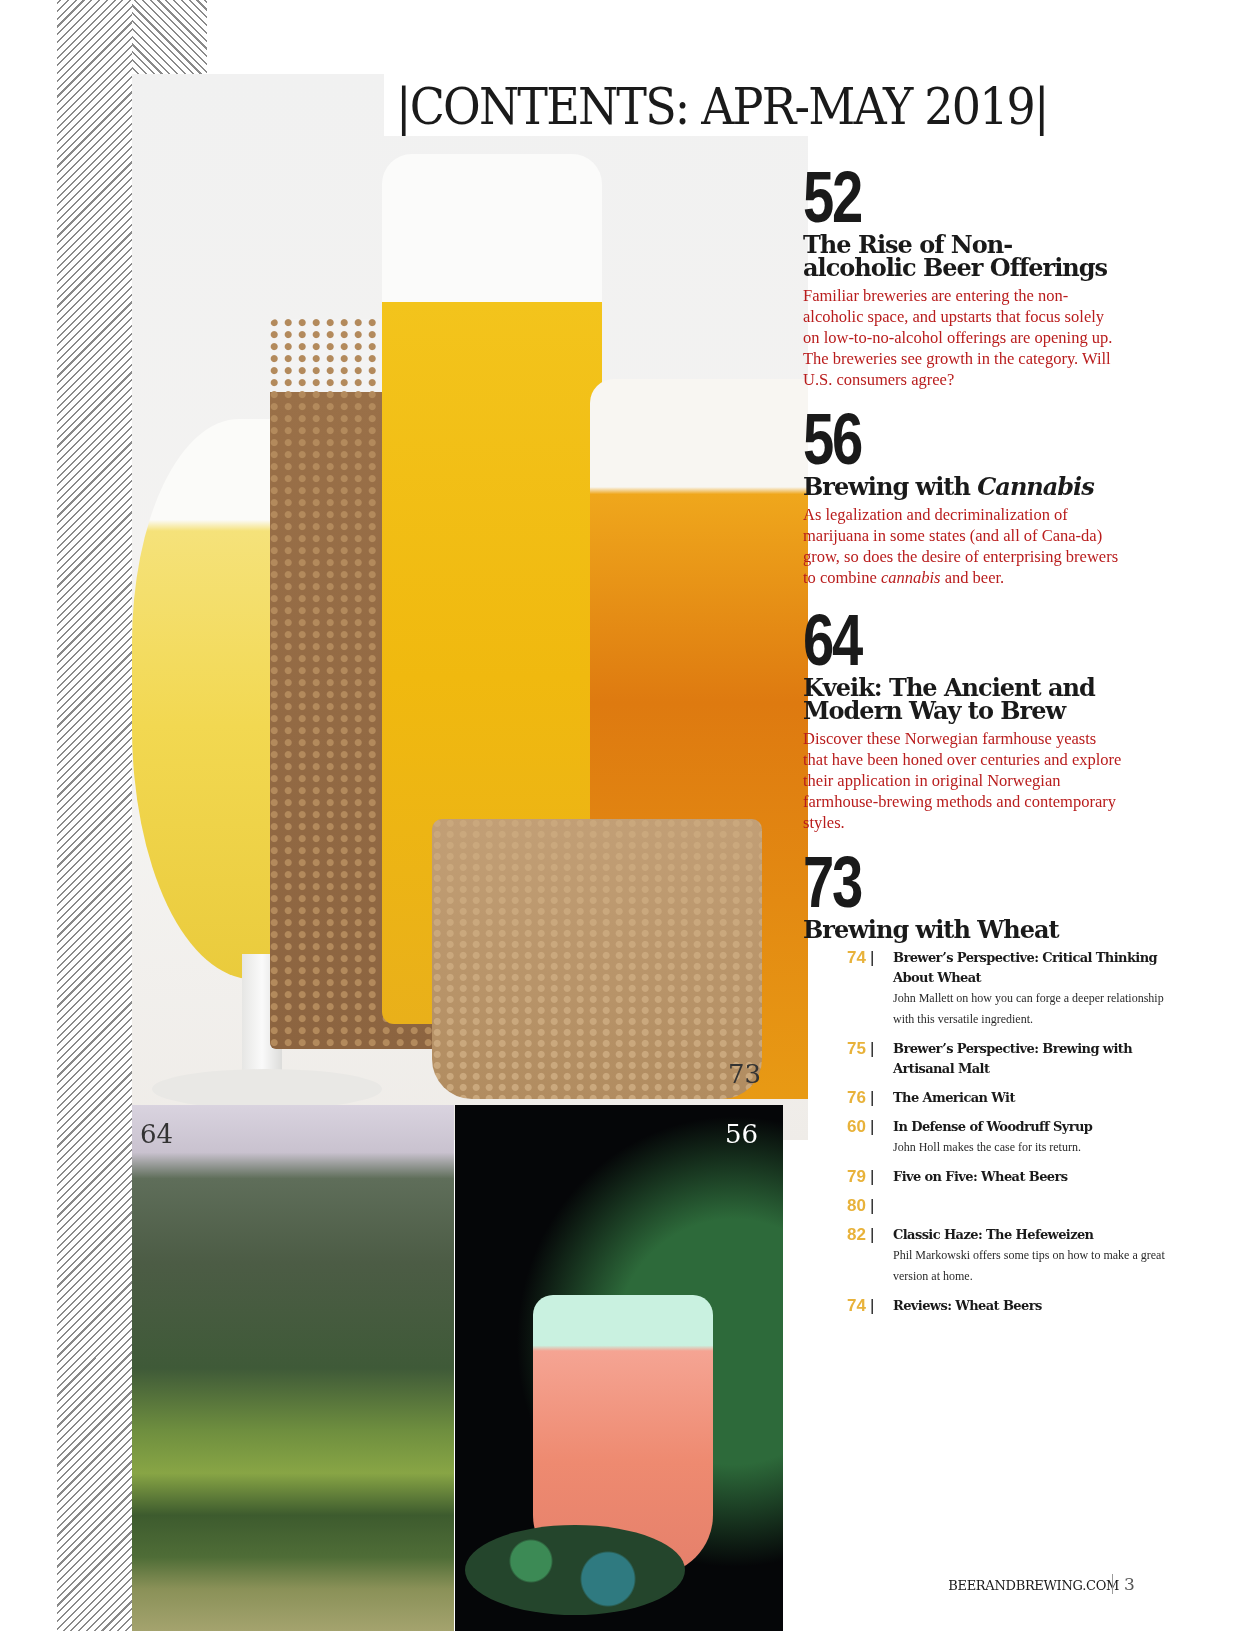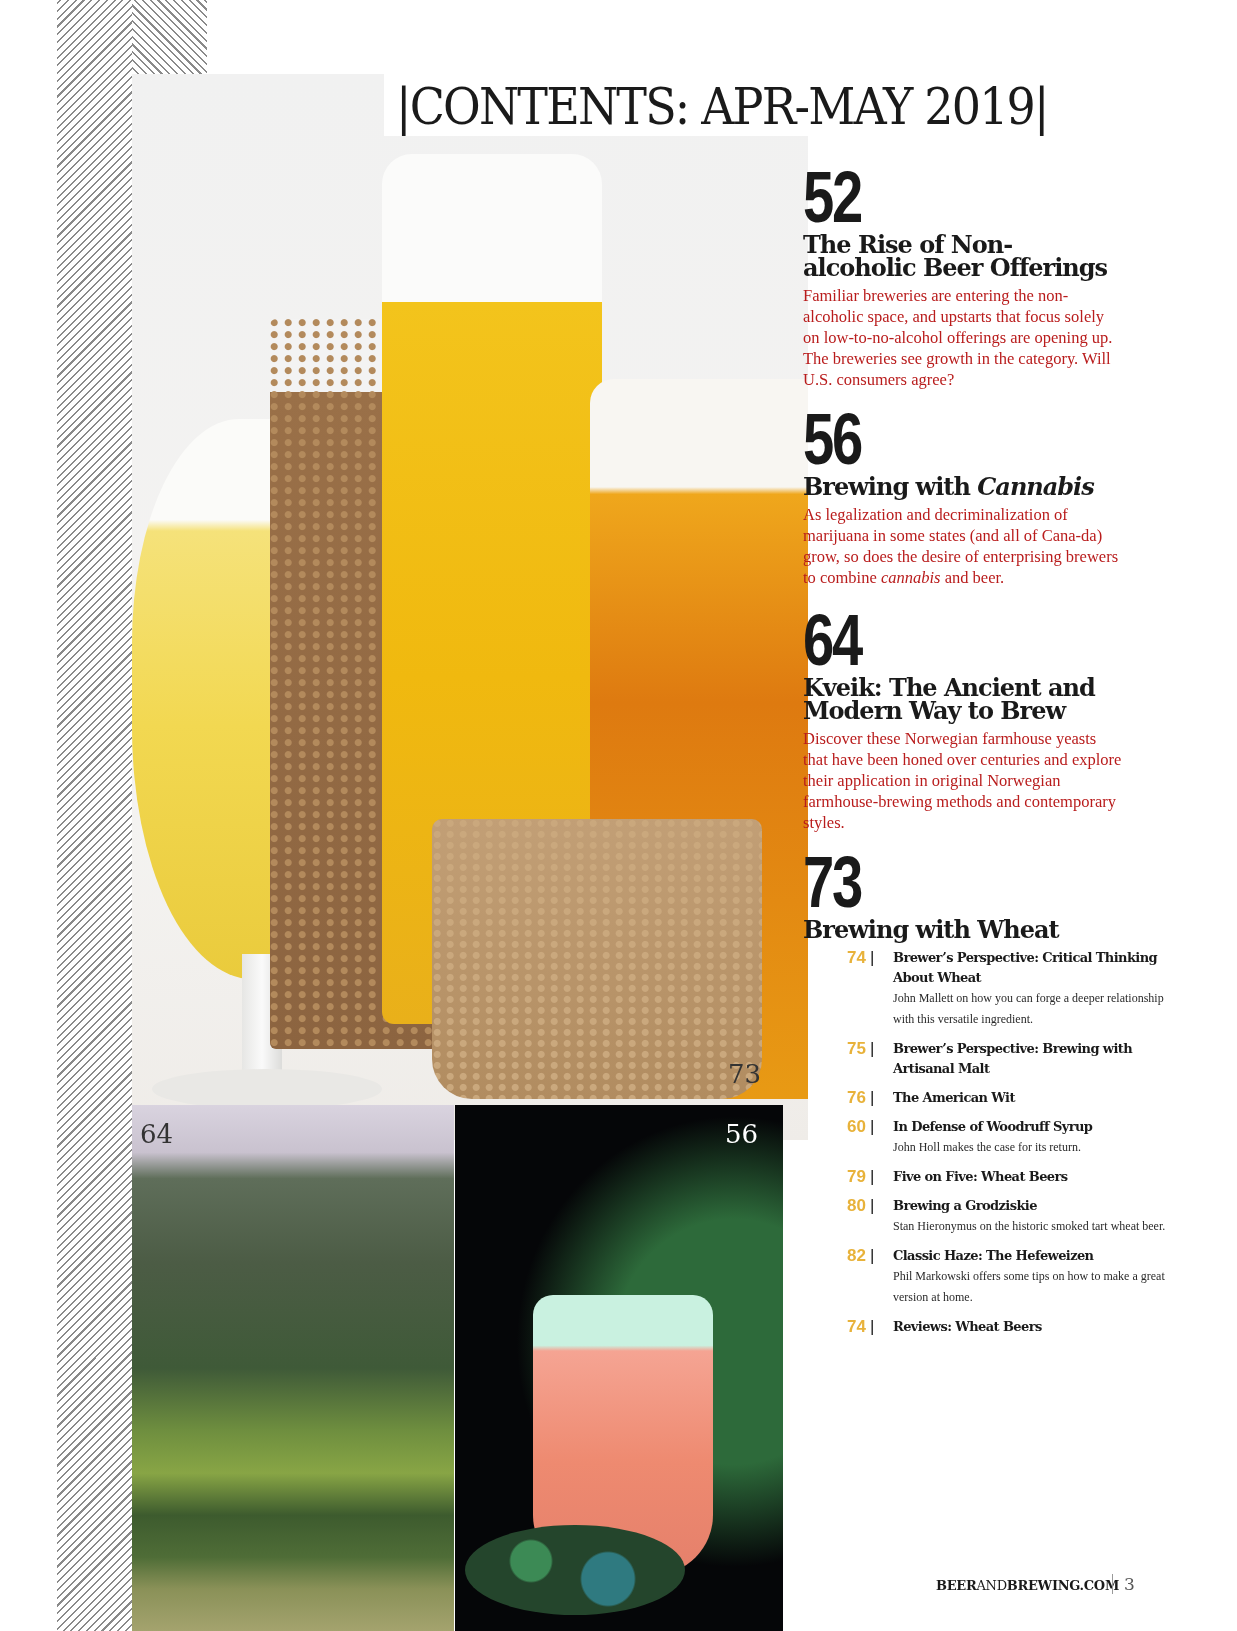--- a/index.html
+++ b/index.html
@@ -48,21 +48,21 @@
   .feat-title i { font-style:italic; }
   .feat-desc { font-family:"Liberation Serif", serif; font-size:16.5px; line-height:21px; color:#b91c1c; margin-top:6px; }
   .sub-list { position:absolute; left:803px; top:948px; width:320px;margin-left:44px; }
   .sub { display:flex; margin-bottom:9px; }
   .sub-num { width:46px; flex:none; font-family:"Liberation Sans", sans-serif; font-weight:700; font-size:17px; color:#e8b23a; line-height:20px; }
   .sub-num .bar { color:#1a1a1a; font-weight:400; margin-left:4px; }
   .sub-body { flex:1; }
   .sub-title { font-family:"DejaVu Serif", serif; font-weight:700; font-size:13px; line-height:20px; letter-spacing:-0.6px; color:#1a1a1a; }
   .sub-desc { font-family:"Liberation Serif", serif; font-size:12px; line-height:21px; color:#2a2a2a; }
   .footer { position:absolute; right:118px; top:1578px; font-size:13px; letter-spacing:-0.3px; white-space:nowrap; }
-  .footer .b { font-family:"DejaVu Serif", serif; font-weight:700; }
+  .footer .b { font-family:"DejaVu Serif", serif; font-weight:400; }
   .footer .l { font-family:"DejaVu Serif", serif; font-weight:300;margin-top:40px; }
   .footer-page { position:absolute; left:1124px; top:1574px; font-family:"DejaVu Serif", serif; font-size:17px; color:#555; }
   .footer-sep { position:absolute; left:1112px; top:1574px; width:1px; height:20px; background:#999; }
 </style>
 </head>
 <body>
 
 <div class="stripes"></div>
 <div class="stripes-top"></div>
 
@@ -141,24 +141,20 @@
       </div>
   </div>
   <div class="sub">
     <div class="sub-num"><span>79</span><span class="bar">|</span></div>
     <div class="sub-body">
         <div class="sub-title">Five on Five: Wheat Beers</div>
       </div>
   </div>
   <div class="sub">
     <div class="sub-num"><span>80</span><span class="bar">|</span></div>
-    <div class="sub-body">
-        <div class="sub-title">Brewing a Grodziskie</div>
-        <div class="sub-desc">Stan Hieronymus on the historic smoked tart wheat beer.</div>
-      </div>
   </div>
   <div class="sub">
     <div class="sub-num"><span>82</span><span class="bar">|</span></div>
     <div class="sub-body">
         <div class="sub-title">Classic Haze: The Hefeweizen</div>
         <div class="sub-desc">Phil Markowski offers some tips on how to make a great version at home.</div>
       </div>
   </div>
   <div class="sub">
     <div class="sub-num"><span>74</span><span class="bar">|</span></div>

